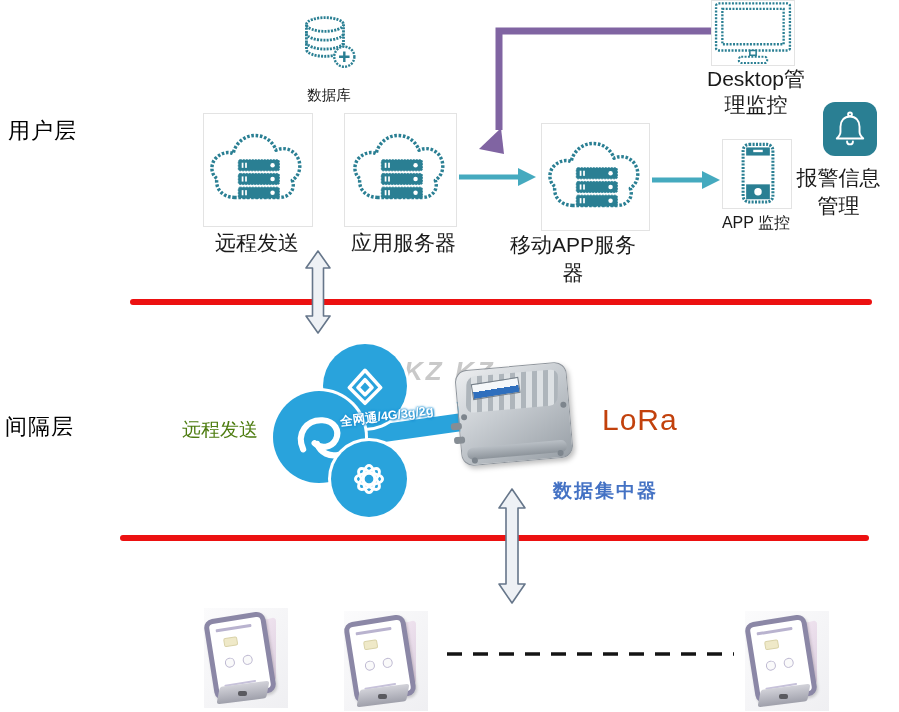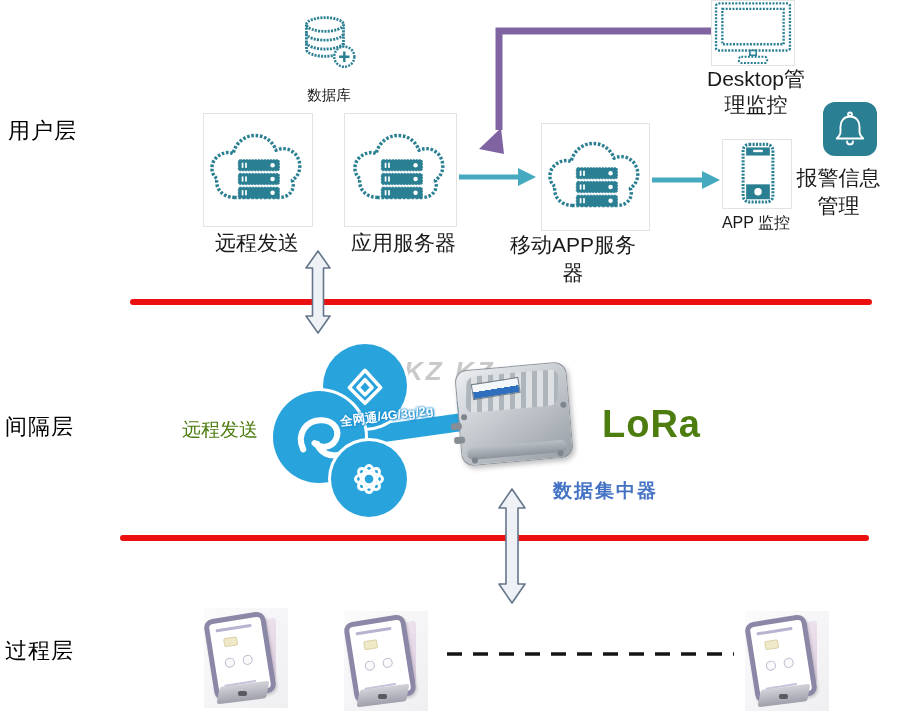--- a/index.html
+++ b/index.html
@@ -11,21 +11,21 @@
   .icon-box{position:absolute;border:1px solid #e3e3e3;background:#fff;}
   .cap{font-size:21px;}
   svg.connectors{position:absolute;left:0;top:0;width:899px;height:712px;z-index:1;}
   .z2{z-index:2;} .z3{z-index:3;} .z4{z-index:4;} .z5{z-index:5;}
   
   .carrier{position:absolute;border-radius:50%;background:#29a3dc;box-shadow:0 0 0 3px #fff;display:flex;align-items:center;justify-content:center;}
   
   .badge-text{position:absolute;font-size:12.5px;font-weight:bold;color:#fff;
     text-shadow:0 0 3px #1d8fd0,0 0 2px #1d8fd0,1px 1px 2px #1d8fd0;transform:rotate(-7deg);white-space:nowrap;}
   .watermark{position:absolute;font-size:26px;font-weight:bold;font-style:italic;color:#c9c9c9;letter-spacing:3px;}
-  .lora-word{position:absolute;font-size:38px;font-weight:bold;color:#4d7c0f;letter-spacing:1px;}
+  .lora-word{position:absolute;font-size:30px;font-weight:normal;color:#c2410c;letter-spacing:1px;}
   .concentrator{position:absolute;font-size:19px;font-weight:bold;color:#4472c4;letter-spacing:2px;}
   .side-lbl{font-size:19px;color:#4d7c0f;}
   
   .bell-tile{position:absolute;background:#2a7f93;border-radius:12px;display:flex;align-items:center;justify-content:center;}
   
   .lora-dev{position:absolute;width:112px;height:96px;transform:rotate(-5deg);}
   .lora-body{position:absolute;inset:0;border-radius:12px;border:1px solid #8f959c;
     background:linear-gradient(150deg,#eceef0 0%,#c6cbd0 45%,#989fa6 100%);box-shadow:2px 3px 5px rgba(0,0,0,.25);}
   .lora-ribs{position:absolute;left:10px;right:10px;top:7px;height:36px;border-radius:8px;
     background:repeating-linear-gradient(90deg,#aeb5bb 0 5px,#dde1e4 5px 11px);transform:skewX(-6deg);}
@@ -149,21 +149,20 @@
     <polygon points="318,251 306,268 312.5,268 312.5,316 306,316 318,333 330,316 323.5,316 323.5,268 330,268" fill="#eef1f5" stroke="#66768a" stroke-width="1.6" stroke-linejoin="round"></polygon>
     <polygon points="512,489 499,508 506,508 506,584 499,584 512,603 525,584 518,584 518,508 525,508" fill="#eef1f5" stroke="#66768a" stroke-width="1.6" stroke-linejoin="round"></polygon>
 
     <line x1="447" y1="654" x2="734" y2="654" stroke="#141414" stroke-width="3.5" stroke-dasharray="15 11"></line>
 
     <polygon points="338,419 460,419 460,407 503,428 460,449 460,437 338,437" fill="#29a3dc" transform="rotate(-8 420 428)"></polygon>
   </svg>
 
   <div class="lbl layer-lbl" style="left:5px;top:412px;width:110px;">间隔层</div>
   <div class="lbl layer-lbl" style="left:8px;top:116px;width:110px;">用户层</div>
-  <div class="lbl layer-lbl" style="left:5px;top:636px;width:110px;">过程层</div>
 
   <svg class="abs z2" style="left:300px;top:8px;" width="58" height="70">
       <use href="#sym-database"></use>
     </svg>
   <div class="lbl cap" style="left:292px;top:86px;width:74px;font-size:14.5px;">数据库</div>
 
   <div class="icon-box z2" style="left:203px;top:113px;width:108px;height:112px;">
     <svg style="position:absolute;left:6px;top:14px;" width="96" height="84">
         <use href="#sym-cloud-server"></use>
       </svg>

